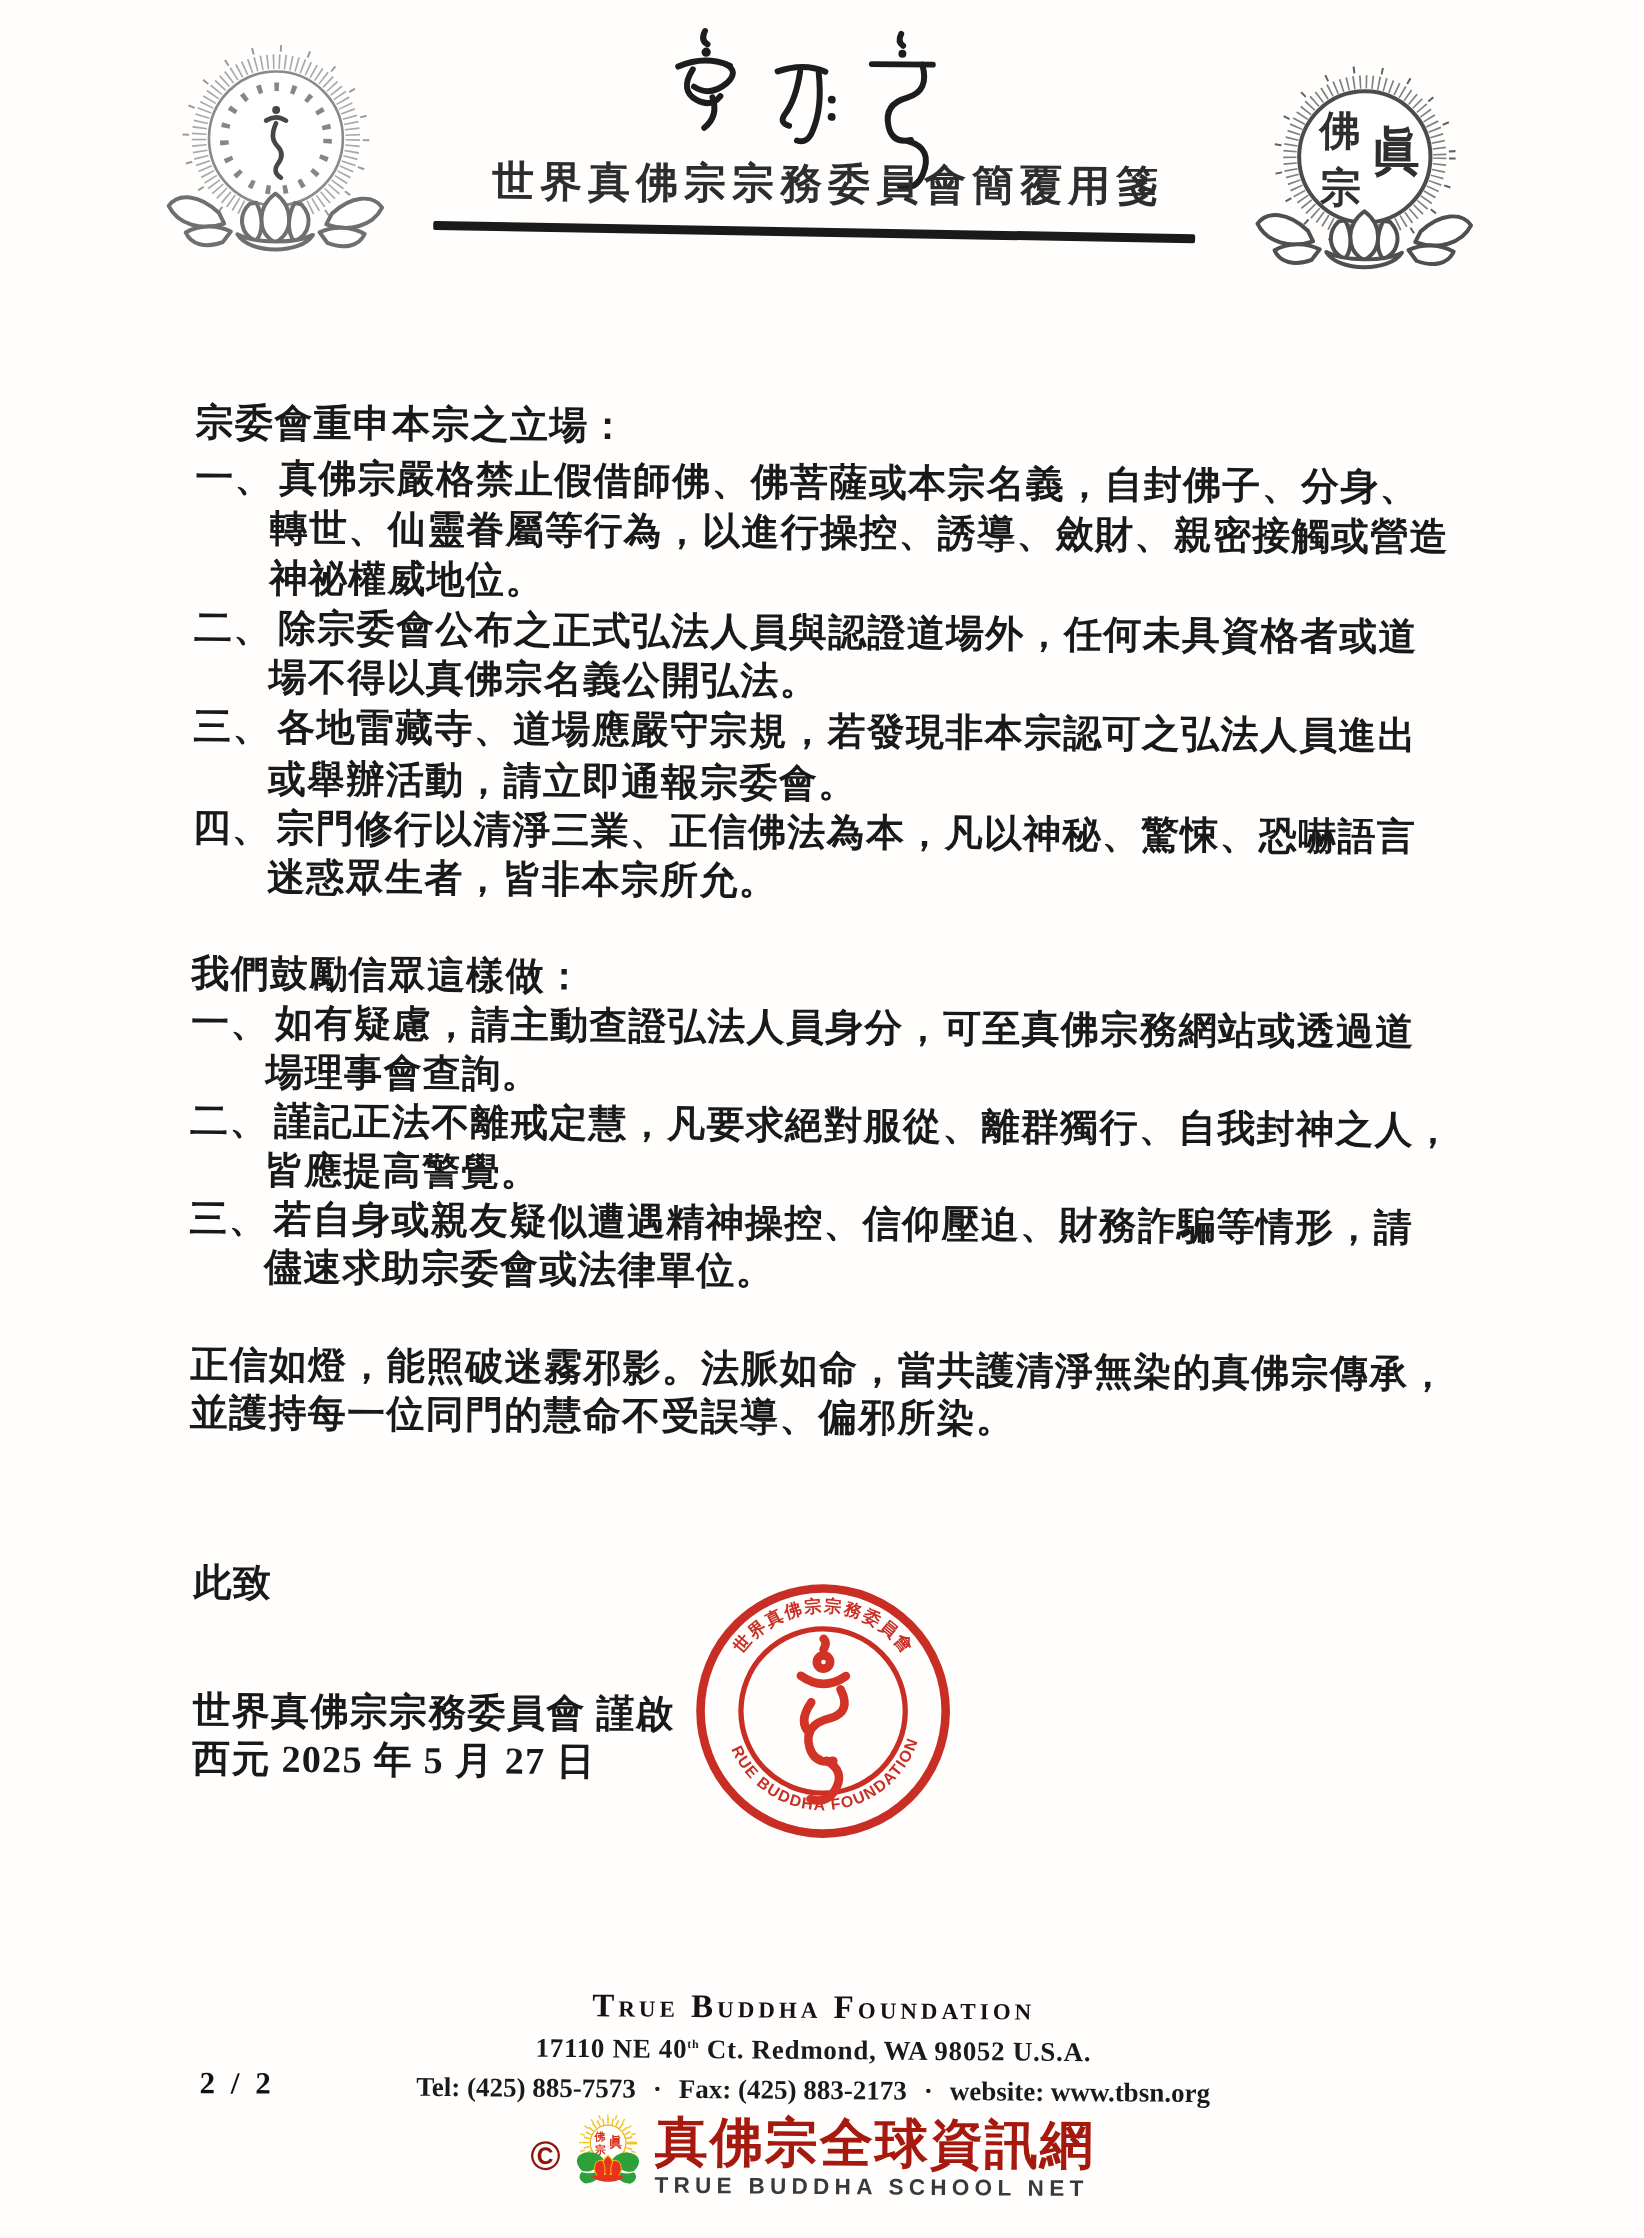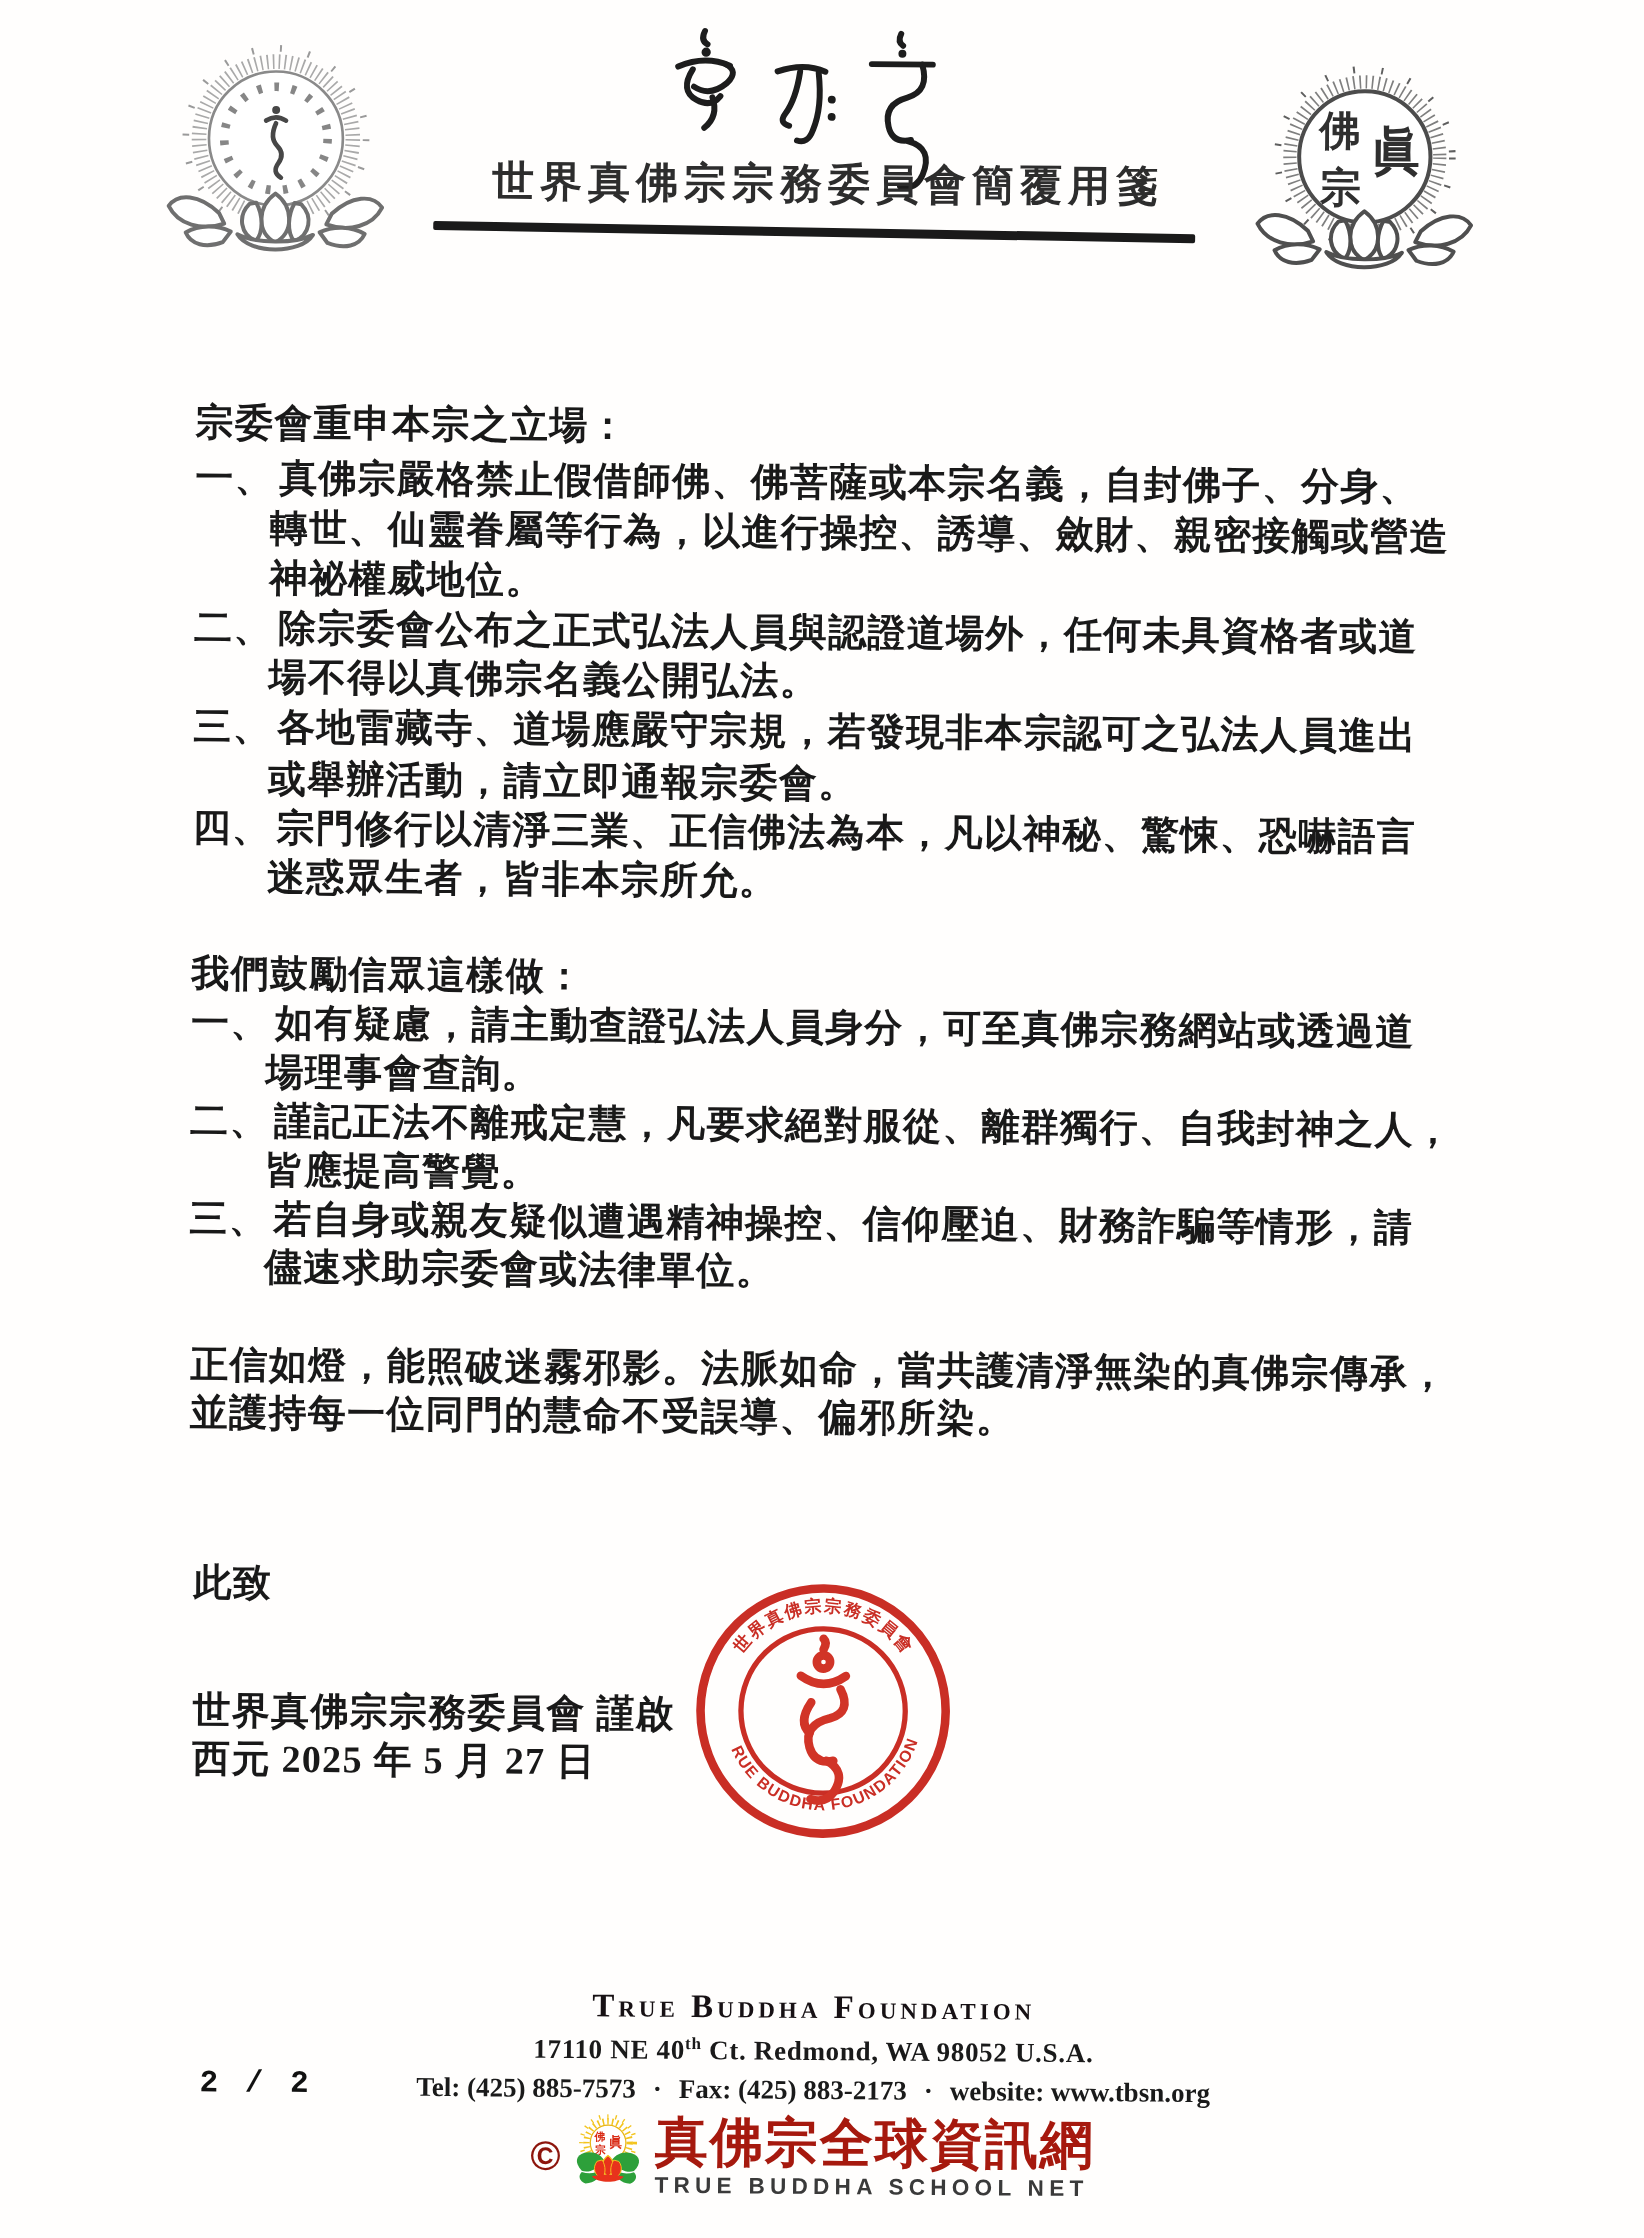--- a/index.html
+++ b/index.html
@@ -23,25 +23,25 @@
   .mk { display:inline-block; width:84px; }
 
   
   .stamp { position:absolute; left:697px; top:1575px; width:265px; height:272px; opacity:.95; }
 
   
   .footer-org { position:absolute; left:0; right:0; top:1989px; text-align:center;
                 font-variant:small-caps; font-weight:bold; font-size:33px; letter-spacing:4px; color:#171114; }
   .footer-address { position:absolute; left:0; right:0; top:2035px; text-align:center;
                     font-weight:bold; font-size:27px; letter-spacing:0.7px; color:#1a1a1a; }
-  .footer-address sup { font-size:17px; }
+  .footer-address sup { font-size:12px; }
   .footer-contact { position:absolute; left:0; right:0; top:2075px; text-align:center;
                     font-weight:bold; font-size:27px; color:#1a1a1a; }
   .footer-contact .sep { margin:0 17px; }
-  .page-num { position:absolute; left:209px; top:2070px; font-family:Liberation Mono, monospace;
+  .page-num { position:absolute; left:209px; top:2070px; font-family:Liberation Serif, serif;
               font-weight:bold; font-size:31px; color:#111; letter-spacing:4px; }
 
   
   .brand { position:absolute; left:50%; top:2116px; transform:translateX(-50%);
            display:flex; align-items:center; gap:12px; }
   .brand .copy { font-size:41px; font-weight:bold; color:#8d150c;
                  font-family:"Liberation Sans","DejaVu Sans",sans-serif; }
   .brand-emblem { width:70px; height:85px; }
   .brand-text .cn { font-size:53px; font-weight:bold; color:#a6190e; letter-spacing:2px; line-height:1; }
   .brand-text .en { font-size:22.5px; font-weight:bold; letter-spacing:5.3px; color:#3a3a3a; margin-top:4px;

